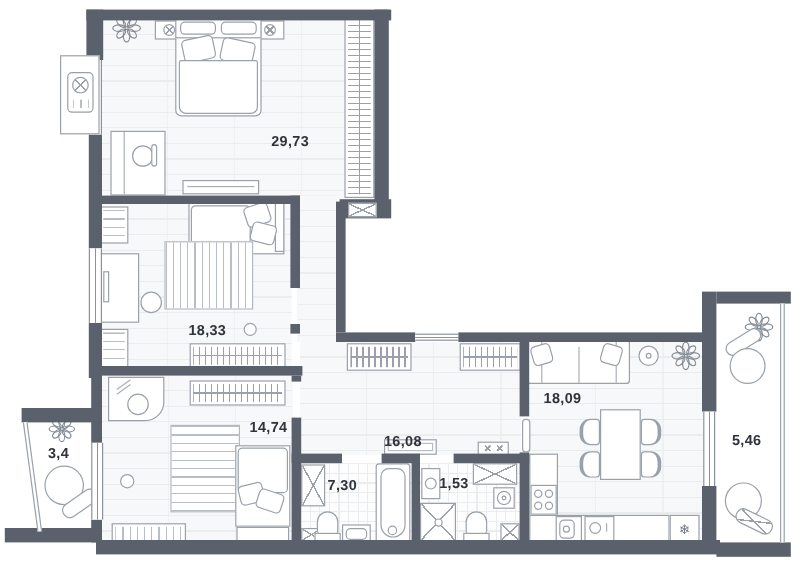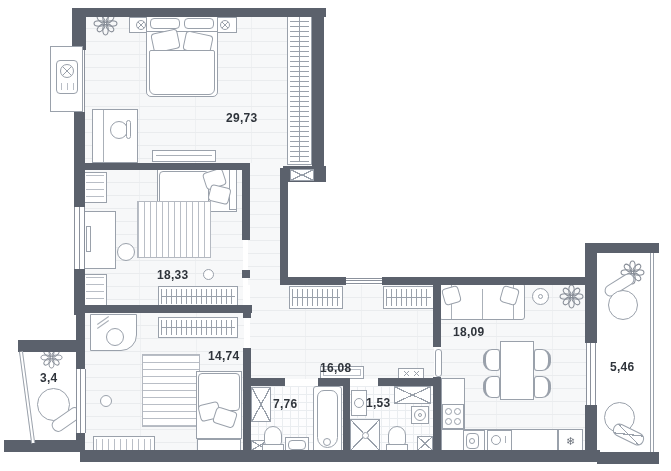--- a/index.html
+++ b/index.html
@@ -193,21 +193,21 @@
 
   <div class="fbox xcross" style="left:251px;top:387px;width:20px;height:35px;"></div>
   <div class="fbox xcross" style="left:251px;top:440px;width:17px;height:11px;"></div>
   <div class="fbox bowl" style="left:264px;top:426px;width:18px;height:20px;"></div>
   <div class="fbox" style="left:262px;top:444px;width:22px;height:8px;"></div>
   <div class="fbox" style="left:285px;top:437px;width:24px;height:16px;"></div>
   <div class="fbox" style="left:288px;top:440px;width:18px;height:10px;border-radius:4px;"></div>
   <div class="fbox" style="left:313px;top:386px;width:29px;height:68px;border-radius:3px;"></div>
   <div class="fbox" style="left:317px;top:390px;width:21px;height:58px;border-radius:8px 8px 12px 12px;"></div>
   <div class="fbox circle" style="left:323px;top:438px;width:8px;height:8px;"></div>
-  <span class="lbl" style="left:273px;top:397px;">7,76</span>
+  <span class="lbl" style="left:273px;top:397px;">7,30</span>
 
   <div class="fbox" style="left:351px;top:390px;width:16px;height:26px;"></div>
   <div class="fbox circle" style="left:354px;top:398px;width:10px;height:10px;"></div>
   <div class="fbox xcross" style="left:394px;top:386px;width:37px;height:18px;"></div>
   <div class="fbox" style="left:411px;top:406px;width:18px;height:18px;"></div>
   <div class="fbox circle" style="left:414px;top:409px;width:12px;height:12px;"></div>
   <div class="fbox circle" style="left:418px;top:413px;width:4px;height:4px;"></div>
   <div class="fbox xcross" style="left:350px;top:419px;width:30px;height:32px;"></div>
   <div class="fbox circle" style="left:362px;top:432px;width:7px;height:7px;background:#fff;"></div>
   <div class="fbox bowl" style="left:388px;top:426px;width:18px;height:20px;"></div>

